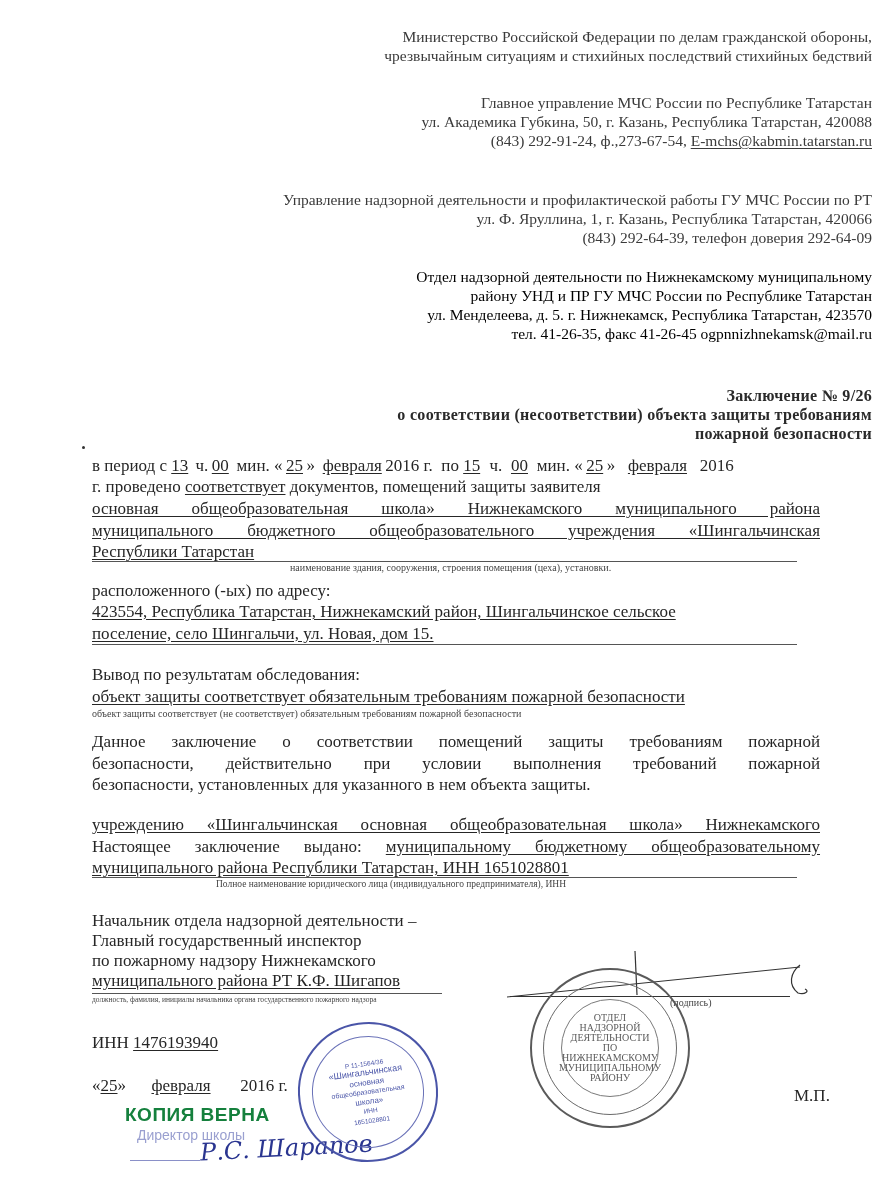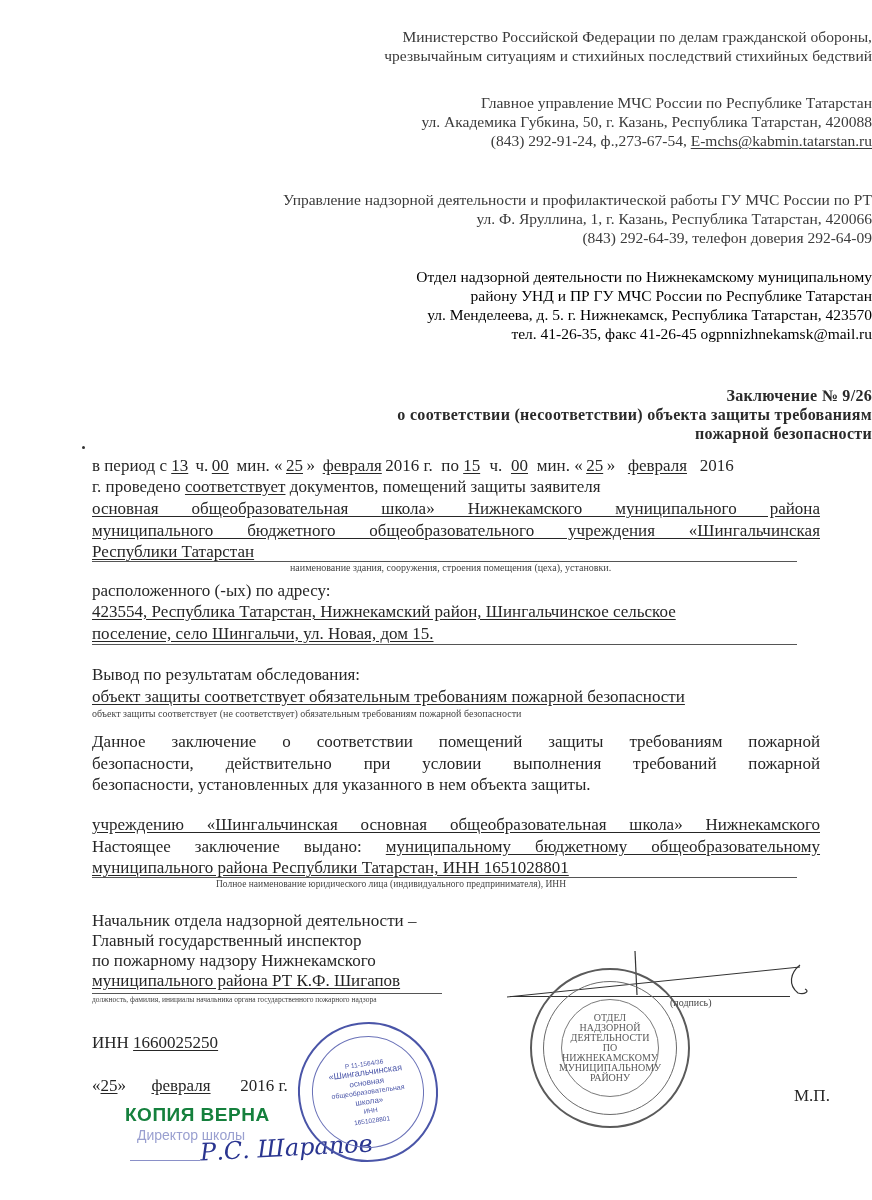--- a/index.html
+++ b/index.html
@@ -131,21 +131,21 @@
 <div class="rule" style="left:510px; top:996px; width:280px; border-color:#333;"></div>
 <div class="abs caption" style="left:670px; top:998px;">(подпись)</div>
 <svg class="abs" style="left:505px; top:945px;" width="310" height="60">
   <path d="M2 52 L295 22" stroke="#333" stroke-width="1" fill="none"></path>
   <path d="M295 20 C285 28 283 40 293 48 C300 50 305 46 300 44" stroke="#333" stroke-width="1.2" fill="none"></path>
   <path d="M130 6 L132 50" stroke="#333" stroke-width="1.2" fill="none"></path>
 </svg>
 
 <div class="abs body" style="left:92px; top:1032px;">
   <span>ИНН</span>
-  <span class="u">1660025250</span>
+  <span class="u">1476193940</span>
 </div>
 
 <div class="abs body" style="left:92px; top:1075px; white-space:nowrap;">
   <span>«</span><span class="u">25</span><span>»</span><span class="blank" style="min-width:110px; text-align:center;">февраля</span>
   <span>2016 г.</span>
 </div>
 
 <div class="abs body" style="left:758px; top:1085px;margin-left:36px;">М.П.</div>
 
 <div class="abs stamp" style="left:530px; top:968px; width:160px; height:160px; border-color:#5a5a5a; color:#5a5a5a;">

